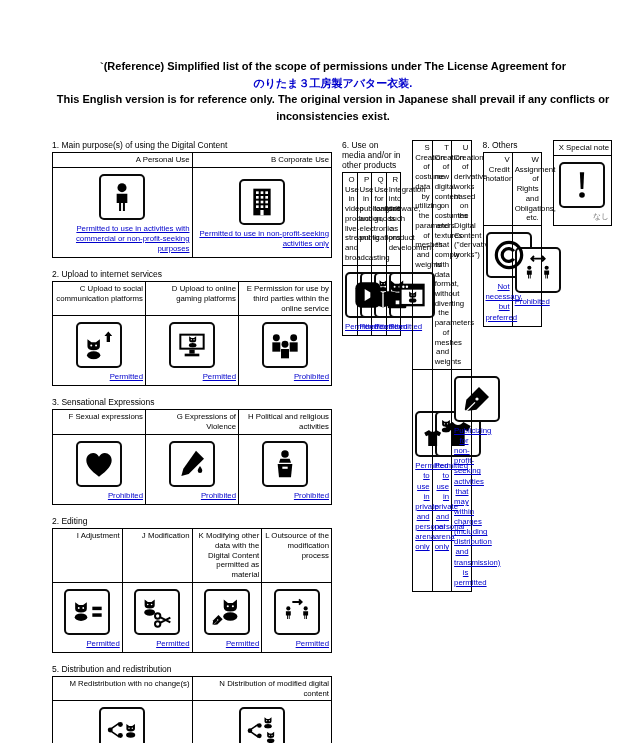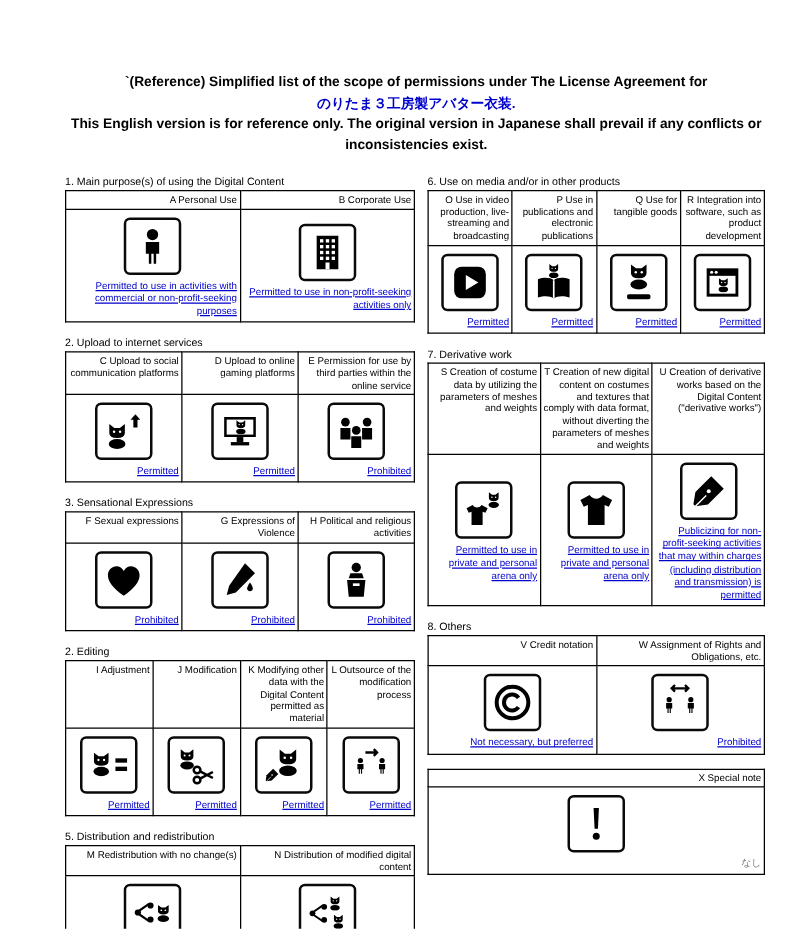--- a/index.html
+++ b/index.html
@@ -2,21 +2,21 @@
 <html><head>
 <meta charset="utf-8">
 <style>
   html,body{margin:0;padding:0;background:#fff;}
   body{width:644px;height:743px;overflow:hidden;font-family:"Liberation Sans",sans-serif;color:#000;}
   .page{box-sizing:border-box;width:644px;height:743px;padding:58px 30px 14px 52px;}
   .doc-header{width:562px;margin:0 auto 16px;text-align:center;font-weight:700;font-size:11px;line-height:1.5;}
   .doc-header .jp-title{color:#0000cc;}
   .cols{display:flex;gap:10px;align-items:flex-start;}
   .col-left{width:280px;flex:0 0 auto;display:flex;flex-direction:column;gap:11px;}
-  .col-right{width:270px;flex:0 0 auto;display:flex;flex-direction:column;gap:11px;}
+  .col-right{width:270px;flex:0 0 auto;display:flex;gap:11px;}
   .sec-title{font-size:8.5px;margin:0 0 2px 0;}
   table.perm{width:100%;border-collapse:collapse;table-layout:fixed;}
   .perm th,.perm td{border:1px solid #000;font-size:7.8px;font-weight:400;text-align:right;vertical-align:top;padding:2px;line-height:1.25;}
   .perm td.body{vertical-align:middle;padding:4px 2px 3px;}
   .iconbox{width:42px;height:42px;border:2px solid #0a0a0a;border-radius:5px;margin:2px auto 4px;display:flex;align-items:center;justify-content:center;background:#fff;}
   .iconbox svg{width:32px;height:32px;display:block;}
   .status{color:#0000cc;text-decoration:underline;font-size:7.8px;line-height:1.3;}
   .status.muted{color:#777;text-decoration:none;}
   .defs{position:absolute;width:0;height:0;overflow:hidden;}
 </style>
@@ -413,21 +413,20 @@
                     </svg>
                   </div>
               <div class="status">Permitted</div>
             </td>
           </tr>
         </tbody>
           </table>
       </section>
 
       <section class="sec">
-        <div class="sec-title">7. Derivative work</div>
         <table class="perm">
             <tbody>
           <tr>
             <th>S Creation of costume data by utilizing the parameters of meshes and weights</th>
             <th>T Creation of new digital content on costumes and textures that comply with data format, without diverting the parameters of meshes and weights</th>
             <th>U Creation of derivative works based on the Digital Content ("derivative works")</th>
           </tr>
           <tr>
             <td class="body">
               <div class="iconbox">

